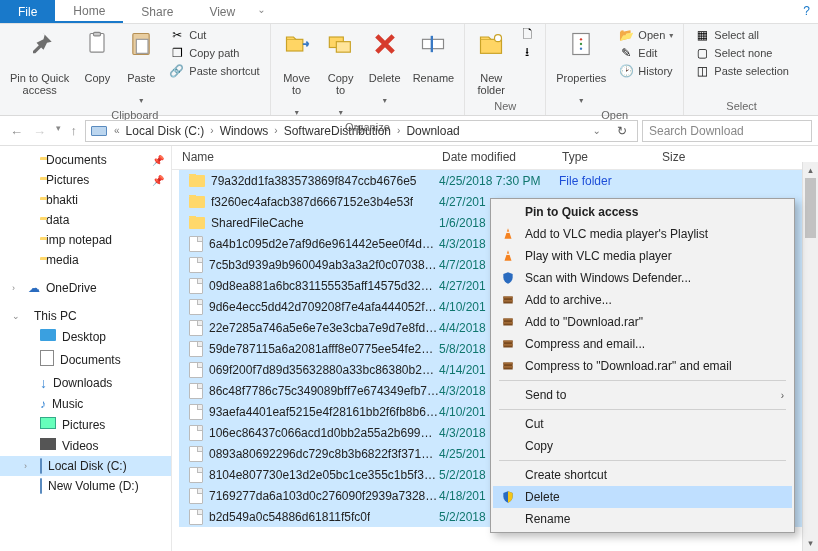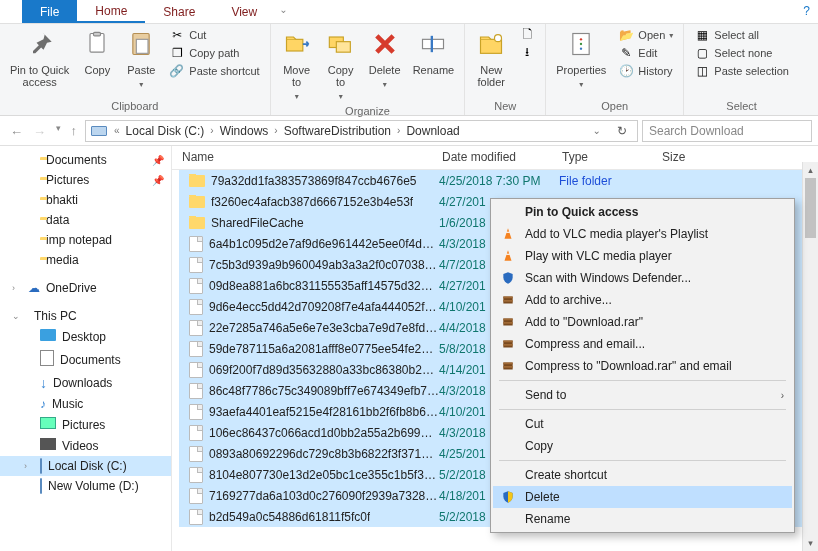--- a/index.html
+++ b/index.html
@@ -1,30 +1,30 @@
 <!DOCTYPE html>
 <html><head>
 <meta charset="utf-8">
 <style>
 * { margin: 0; padding: 0; box-sizing: border-box; font-family: "Segoe UI", Tahoma, sans-serif; }
 body { width: 818px; height: 551px; overflow: hidden; background: #fff; font-size: 12px; color: #000; position: relative; }
 
 
-.title-tabs { height: 24px; display: flex; align-items: stretch; background: #fff; border-bottom: 1px solid #e0e0e0; padding-left: 22px; }
-.title-tab { padding: 4px 18px; font-size: 12px; color: #7f1d1d; display: flex; align-items: center; cursor: default; }
+.title-tabs { height: 24px; display: flex; align-items: stretch; background: #fff; border-bottom: 1px solid #e0e0e0; }
+.title-tab { padding: 4px 18px; font-size: 12px; color: #737373; display: flex; align-items: center; cursor: default; }
 .title-tab.active { background: #1979ca; color: #fff; }
 .help-icon { margin-left: auto; padding: 4px 8px; color: #1979ca; }
 .chevron { padding: 4px 4px; color: #888; font-size: 10px; }
 
 
 .ribbon { height: 92px; background: #f5f6f7; border-bottom: 1px solid #dadada; display: flex; }
 .ribbon-group { display: flex; flex-direction: column; padding: 2px 6px 0 6px; border-right: 1px solid #e3e3e3; }
 .ribbon-group-body { display: flex; flex: 1; align-items: flex-start; gap: 4px; }
 .ribbon-group-label { text-align: center; font-size: 11px; color: #666; padding: 2px 0 3px 0; }
-.rbtn { display: flex; flex-direction: column; align-items: center; justify-content: flex-start; padding: 2px 4px; gap: 4px; min-width: 40px; }
+.rbtn { display: flex; flex-direction: column; align-items: center; justify-content: flex-start; padding: 2px 4px; gap: 12px; min-width: 40px; }
 .rbtn .icon { width: 32px; height: 32px; display: flex; align-items: center; justify-content: center; }
 .rbtn .lbl { font-size: 11px; text-align: center; line-height: 1.1; color: #444; }
 .rbtn.small { flex-direction: row; min-width: 0; padding: 1px 4px; gap: 4px; align-items: center; }
 .rbtn.small .icon { width: 16px; height: 16px; }
 .stack { display: flex; flex-direction: column; gap: 0; }
 .drop-caret { font-size: 8px; color: #666; }
 
 
 .navbar { height: 30px; display: flex; align-items: center; padding: 0 6px; gap: 4px; border-bottom: 1px solid #e0e0e0; }
 .nav-arrows { display: flex; gap: 10px; color: #888; font-size: 13px; padding: 0 4px; }

